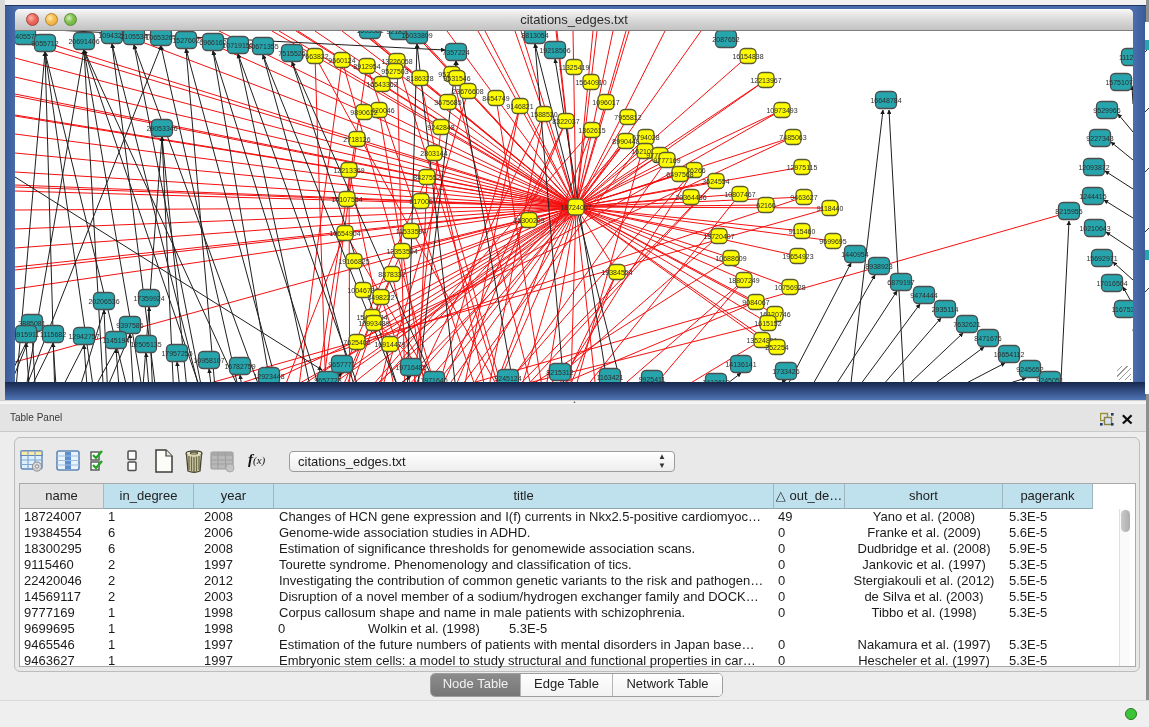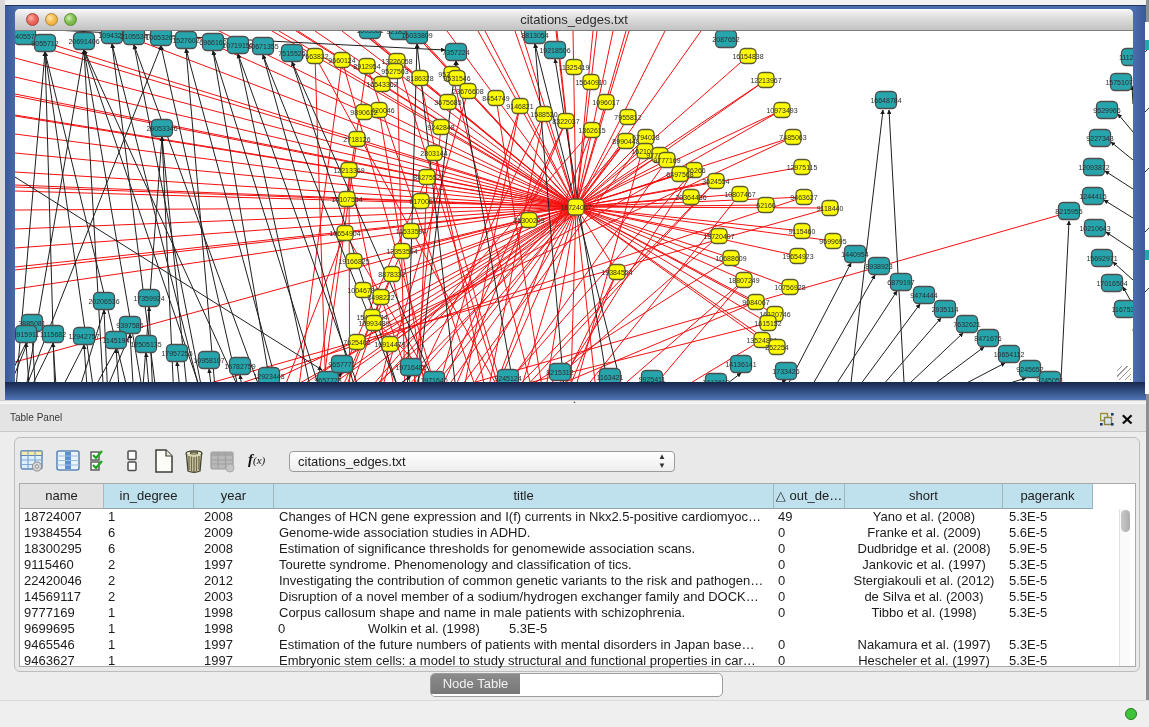--- a/index.html
+++ b/index.html
@@ -56,21 +56,21 @@
 #thead .c { background:#bfe0ed; border-right:1px solid #9fb6bf; border-bottom:1px solid #8fa6af;
   text-align:center; line-height:24px; height:25px; flex:none; }
 #thead .c.gray { background:#e2e2e2; border-right:1px solid #b5b5b5; border-bottom:1px solid #a5a5a5; }
 #rows { position:absolute; left:0; top:25px; width:1115px; font-size:13px; color:#1b1b1b; }
 .row { height:16px; line-height:16px; white-space:nowrap; display:flex; }
 .row .c { flex:none; overflow:hidden; text-overflow:ellipsis; }
 #vsb { position:absolute; right:5px; top:25px; width:11px; height:157px; background:#fafafa; border-left:1px solid #e0e0e0; }
 #vsb .th { position:absolute; left:1px; top:1px; width:9px; height:22px; background:linear-gradient(90deg,#c9c9c9,#adadad); border-radius:5px; }
 
 #tabs { position:absolute; left:430px; top:273px; width:293px; height:24px; display:flex;
-  border:1px solid #9d9d9d; border-radius:5px; overflow:hidden; background:#fff; font-size:13px;flex-direction:column; }
+  border:1px solid #9d9d9d; border-radius:5px; overflow:hidden; background:#fff; font-size:13px; }
 #tabs .tab { flex:none; text-align:center; line-height:20px; color:#222; background:linear-gradient(#ffffff,#f2f2f2); }
 #tabs .tab.sel { background:linear-gradient(#8c8c8c,#767676); color:#f2f2f2; }
 #tabs .tab + .tab { border-left:1px solid #b5b5b5; }
 
 #status { position:absolute; left:0; top:300px; width:1149px; height:27px; background:#efefef; border-top:1px solid #dadada; }
 #status .mem { position:absolute; right:32px; top:25px; font-size:11px; color:#1c1c1c; }
 #memdot { position:absolute; right:12px; top:7px; width:12px; height:12px; border-radius:50%;
   background:#3ec43a; border:1.5px solid #267a1e; }
 </style>
 </head>
@@ -578,21 +578,21 @@
             <div class="c" style="width:90px;padding-left:4px">1</div>
             <div class="c" style="width:80px;padding-left:10px">2008</div>
             <div class="c" style="width:500px;padding-left:5px">Changes of HCN gene expression and I(f) currents in Nkx2.5-positive cardiomyoc…</div>
             <div class="c" style="width:71px;padding-left:4px">49</div>
             <div class="c" style="width:158px;text-align:center">Yano et al. (2008)</div>
             <div class="c" style="width:90px;padding-left:6px">5.3E-5</div>
           </div>
 <div class="row">
             <div class="c" style="width:84px;padding-left:4px">19384554</div>
             <div class="c" style="width:90px;padding-left:4px">6</div>
-            <div class="c" style="width:80px;padding-left:10px">2009</div>
+            <div class="c" style="width:80px;padding-left:10px">2006</div>
             <div class="c" style="width:500px;padding-left:5px">Genome-wide association studies in ADHD.</div>
             <div class="c" style="width:71px;padding-left:4px">0</div>
             <div class="c" style="width:158px;text-align:center">Franke et al. (2009)</div>
             <div class="c" style="width:90px;padding-left:6px">5.6E-5</div>
           </div>
 <div class="row">
             <div class="c" style="width:84px;padding-left:4px">18300295</div>
             <div class="c" style="width:90px;padding-left:4px">6</div>
             <div class="c" style="width:80px;padding-left:10px">2008</div>
             <div class="c" style="width:500px;padding-left:5px">Estimation of significance thresholds for genomewide association scans.</div>

